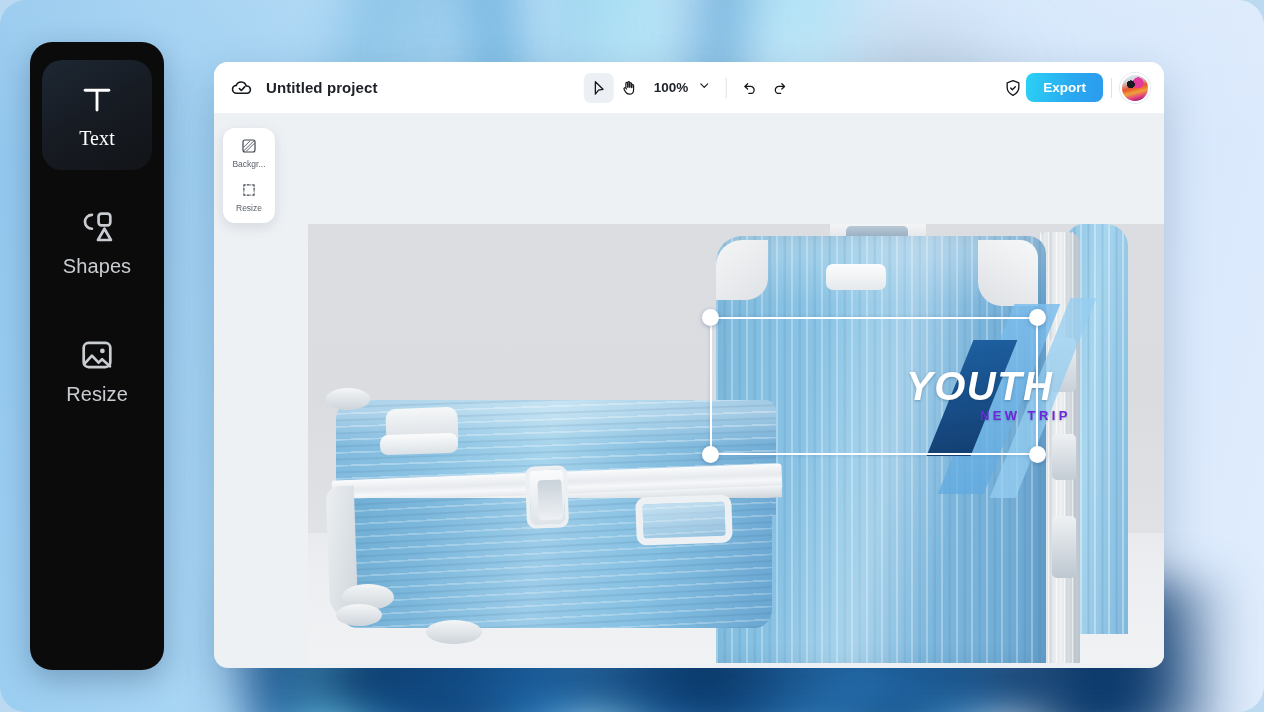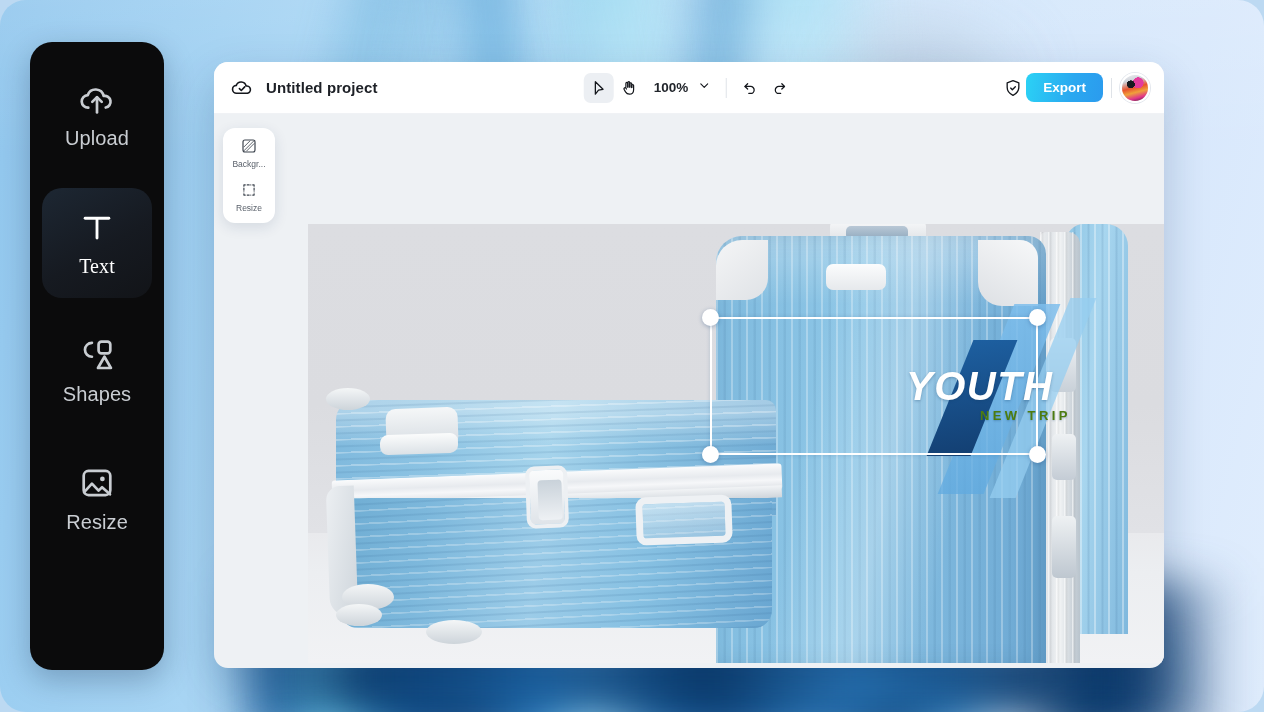--- a/index.html
+++ b/index.html
@@ -341,21 +341,21 @@
     transform: skewX(-22deg);
   }
   .youth-text {
     position: absolute; left: 0; top: 44px; width: 230px;
     font-size: 40px; font-weight: bold; font-style: italic; color: #ffffff;
     letter-spacing: 1.5px; text-align: left; line-height: 1;
     text-shadow: 0 1px 3px rgba(20,60,100,.35);
   }
   .newtrip-text {
     position: absolute; left: 74px; top: 86px; width: 156px;
-    font-size: 13px; font-weight: bold; color: #4d7c0f; letter-spacing: 3.4px;
+    font-size: 13px; font-weight: bold; color: #6d28d9; letter-spacing: 3.4px;
     text-shadow: 0 1px 2px rgba(20,60,100,.30);
   }
 
   
   .sel-frame {
     position: absolute; left: 402px; top: 93px; width: 328px; height: 138px;
     border: 2px solid #ffffff;
     box-shadow: 0 0 4px rgba(40,90,140,.22);
   }
   .handle {
@@ -382,30 +382,20 @@
   <div class="bg-streak s7"></div>
   <div class="bg-streak s8"></div>
   <div class="bottom-band"></div>
   <div class="bottom-band2"></div>
   <div class="bg-vignette"></div>
 </div>
 
 <nav class="sidebar">
 
 
-  <div class="nav-item">
-    <span class="nav-icon">
-      <svg viewBox="0 0 24 24" fill="none" stroke="#c9cdd2" stroke-width="1.7" stroke-linecap="round" stroke-linejoin="round">
-        <path d="M6.5 17.5a4 4 0 0 1-.3-8 5.2 5.2 0 0 1 10 .6 3.7 3.7 0 0 1 1.3 7.3"></path>
-        <path d="M12 20.5V11"></path>
-        <path d="M9 13.8l3-3 3 3"></path>
-      </svg>
-    </span>
-    <span class="nav-label">Upload</span>
-  </div>
 
   <div class="nav-item active">
     <span class="nav-icon">
       <svg viewBox="0 0 24 24" fill="none" stroke="#ffffff" stroke-width="1.8" stroke-linecap="round" stroke-linejoin="round">
         <path d="M4.5 6.5h15"></path>
         <path d="M12 6.8V19"></path>
       </svg>
     </span>
     <span class="nav-label">Text</span>
   </div>

